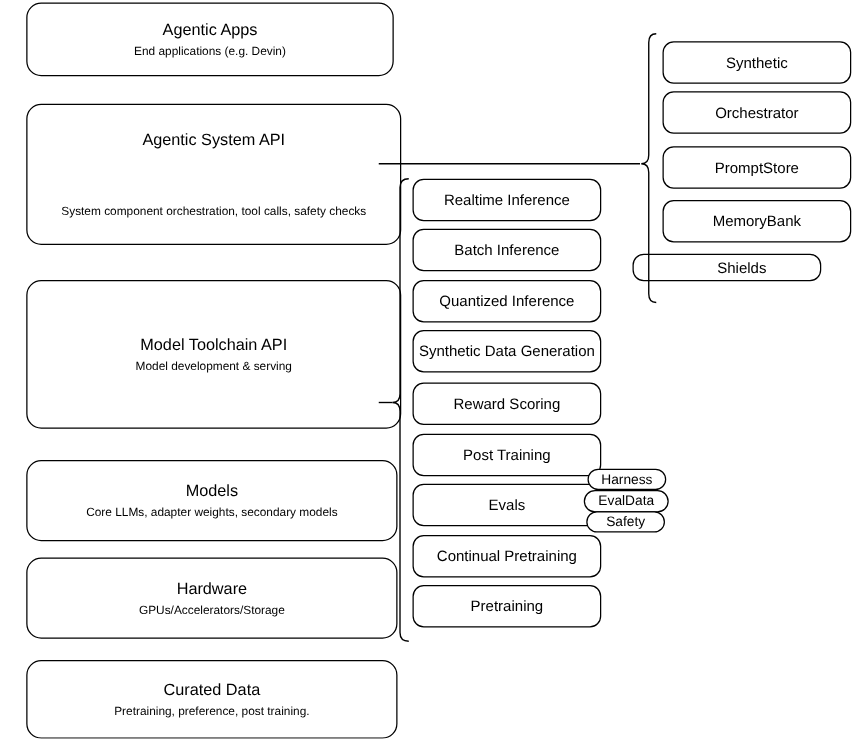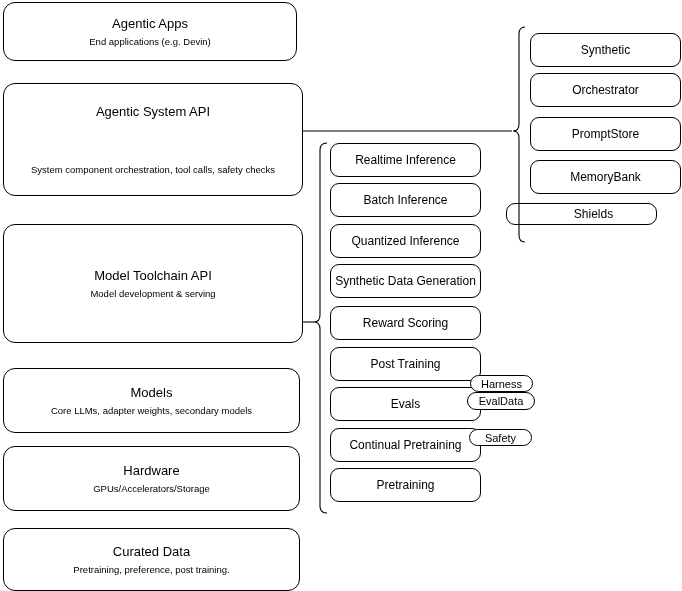--- a/index.html
+++ b/index.html
@@ -22,20 +22,21 @@
     position: absolute;
     box-sizing: border-box;
     border: 1px solid #000000;
     border-radius: 12px;
     background: #ffffff;
     display: flex;
     flex-direction: column;
     align-items: center;
     justify-content: center;
     text-align: center;
+    margin-left: 18px;
   }
   .layer-title {
     font-size: 13px;
     line-height: 16px;
     color: #000000;
   }
   .layer-sub {
     font-size: 9.5px;
     line-height: 13px;
     margin-top: 3px;
@@ -161,21 +162,21 @@
   <div class="cap-box" style="left:330px; top:387px; width:151px; height:34px;">Evals</div>
 
   <div class="cap-box" style="left:330px; top:428px; width:151px; height:34px;">Continual Pretraining</div>
 
   <div class="cap-box" style="left:330px; top:468px; width:151px; height:34px;">Pretraining</div>
 
   <div class="badge" style="left:470px; top:375px; width:63px; height:17px;">Harness</div>
 
   <div class="badge" style="left:467px; top:392px; width:68px; height:18px;">EvalData</div>
 
-  <div class="badge" style="left:469px; top:409px; width:63px; height:17px;margin-top:20px;">Safety</div>
+  <div class="badge" style="left:469px; top:409px; width:63px; height:17px;">Safety</div>
 
   <div class="cap-box" style="left:530px; top:33px; width:151px; height:34px;">Synthetic</div>
 
   <div class="cap-box" style="left:530px; top:73px; width:151px; height:34px;">Orchestrator</div>
 
   <div class="cap-box" style="left:530px; top:117px; width:151px; height:34px;">PromptStore</div>
 
   <div class="cap-box" style="left:530px; top:160px; width:151px; height:34px;">MemoryBank</div>
 
   <div class="cap-box" style="left:506px; top:203px; width:151px; height:22px;padding-left:24px;">Shields</div>

